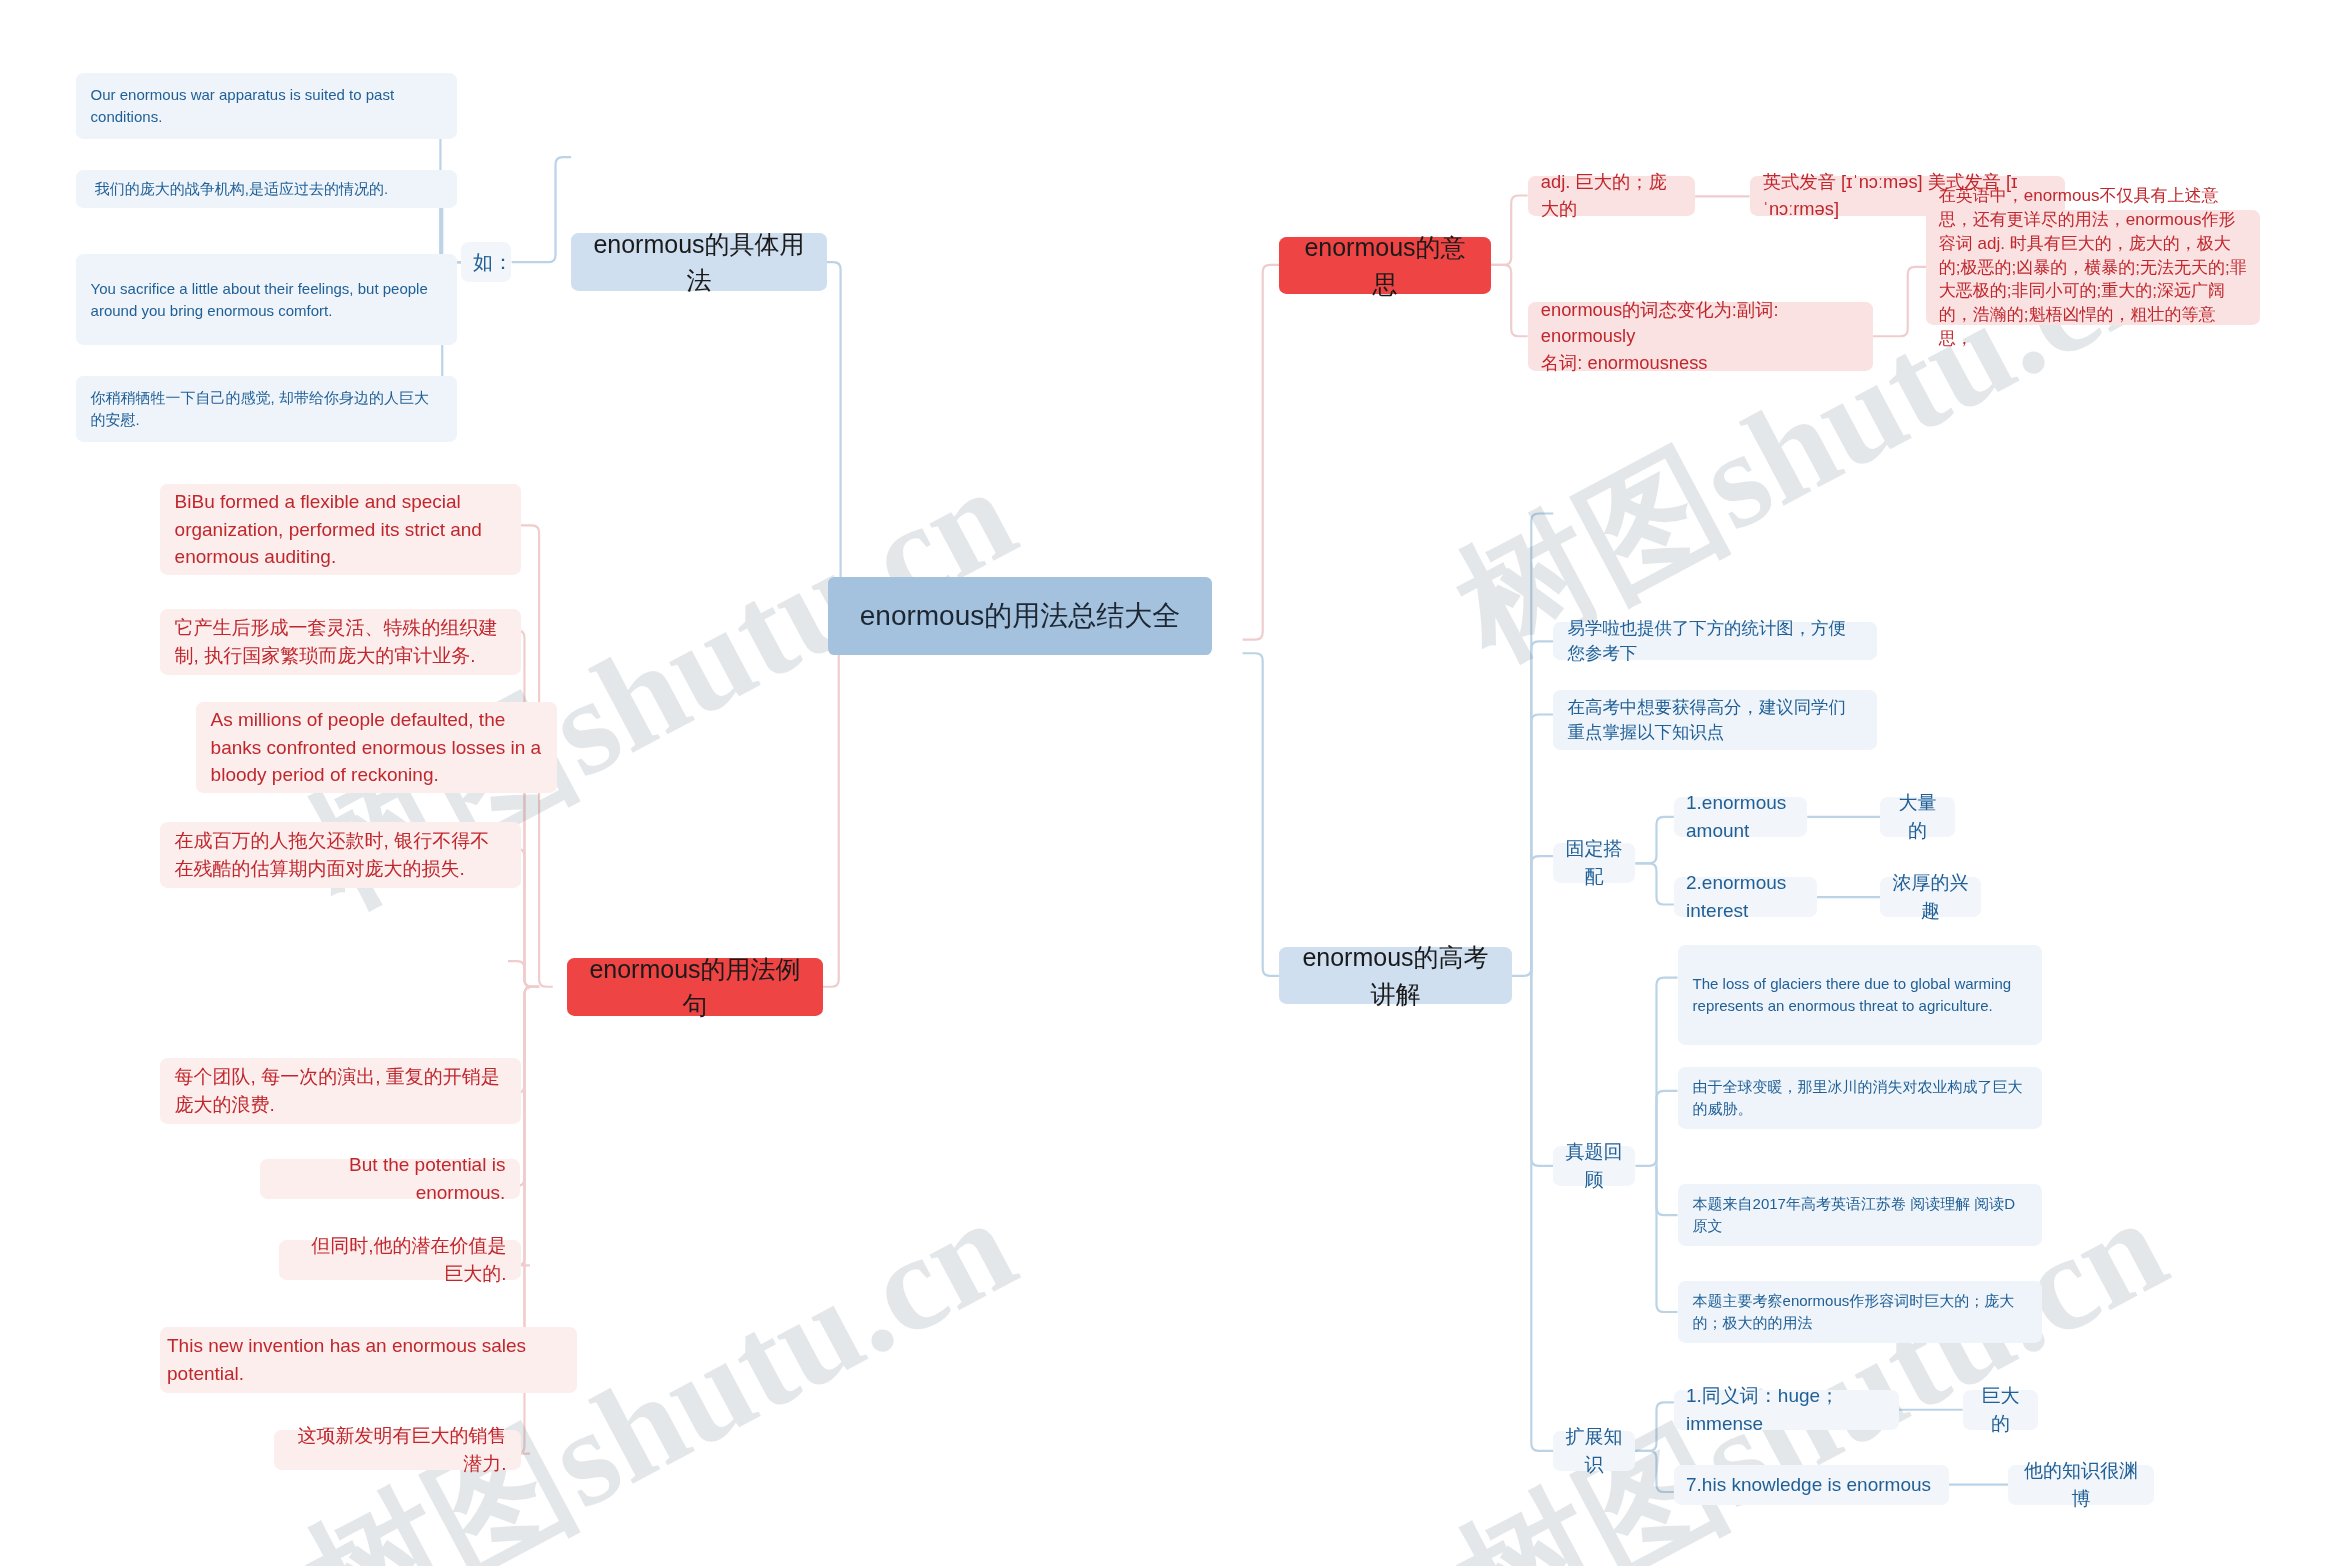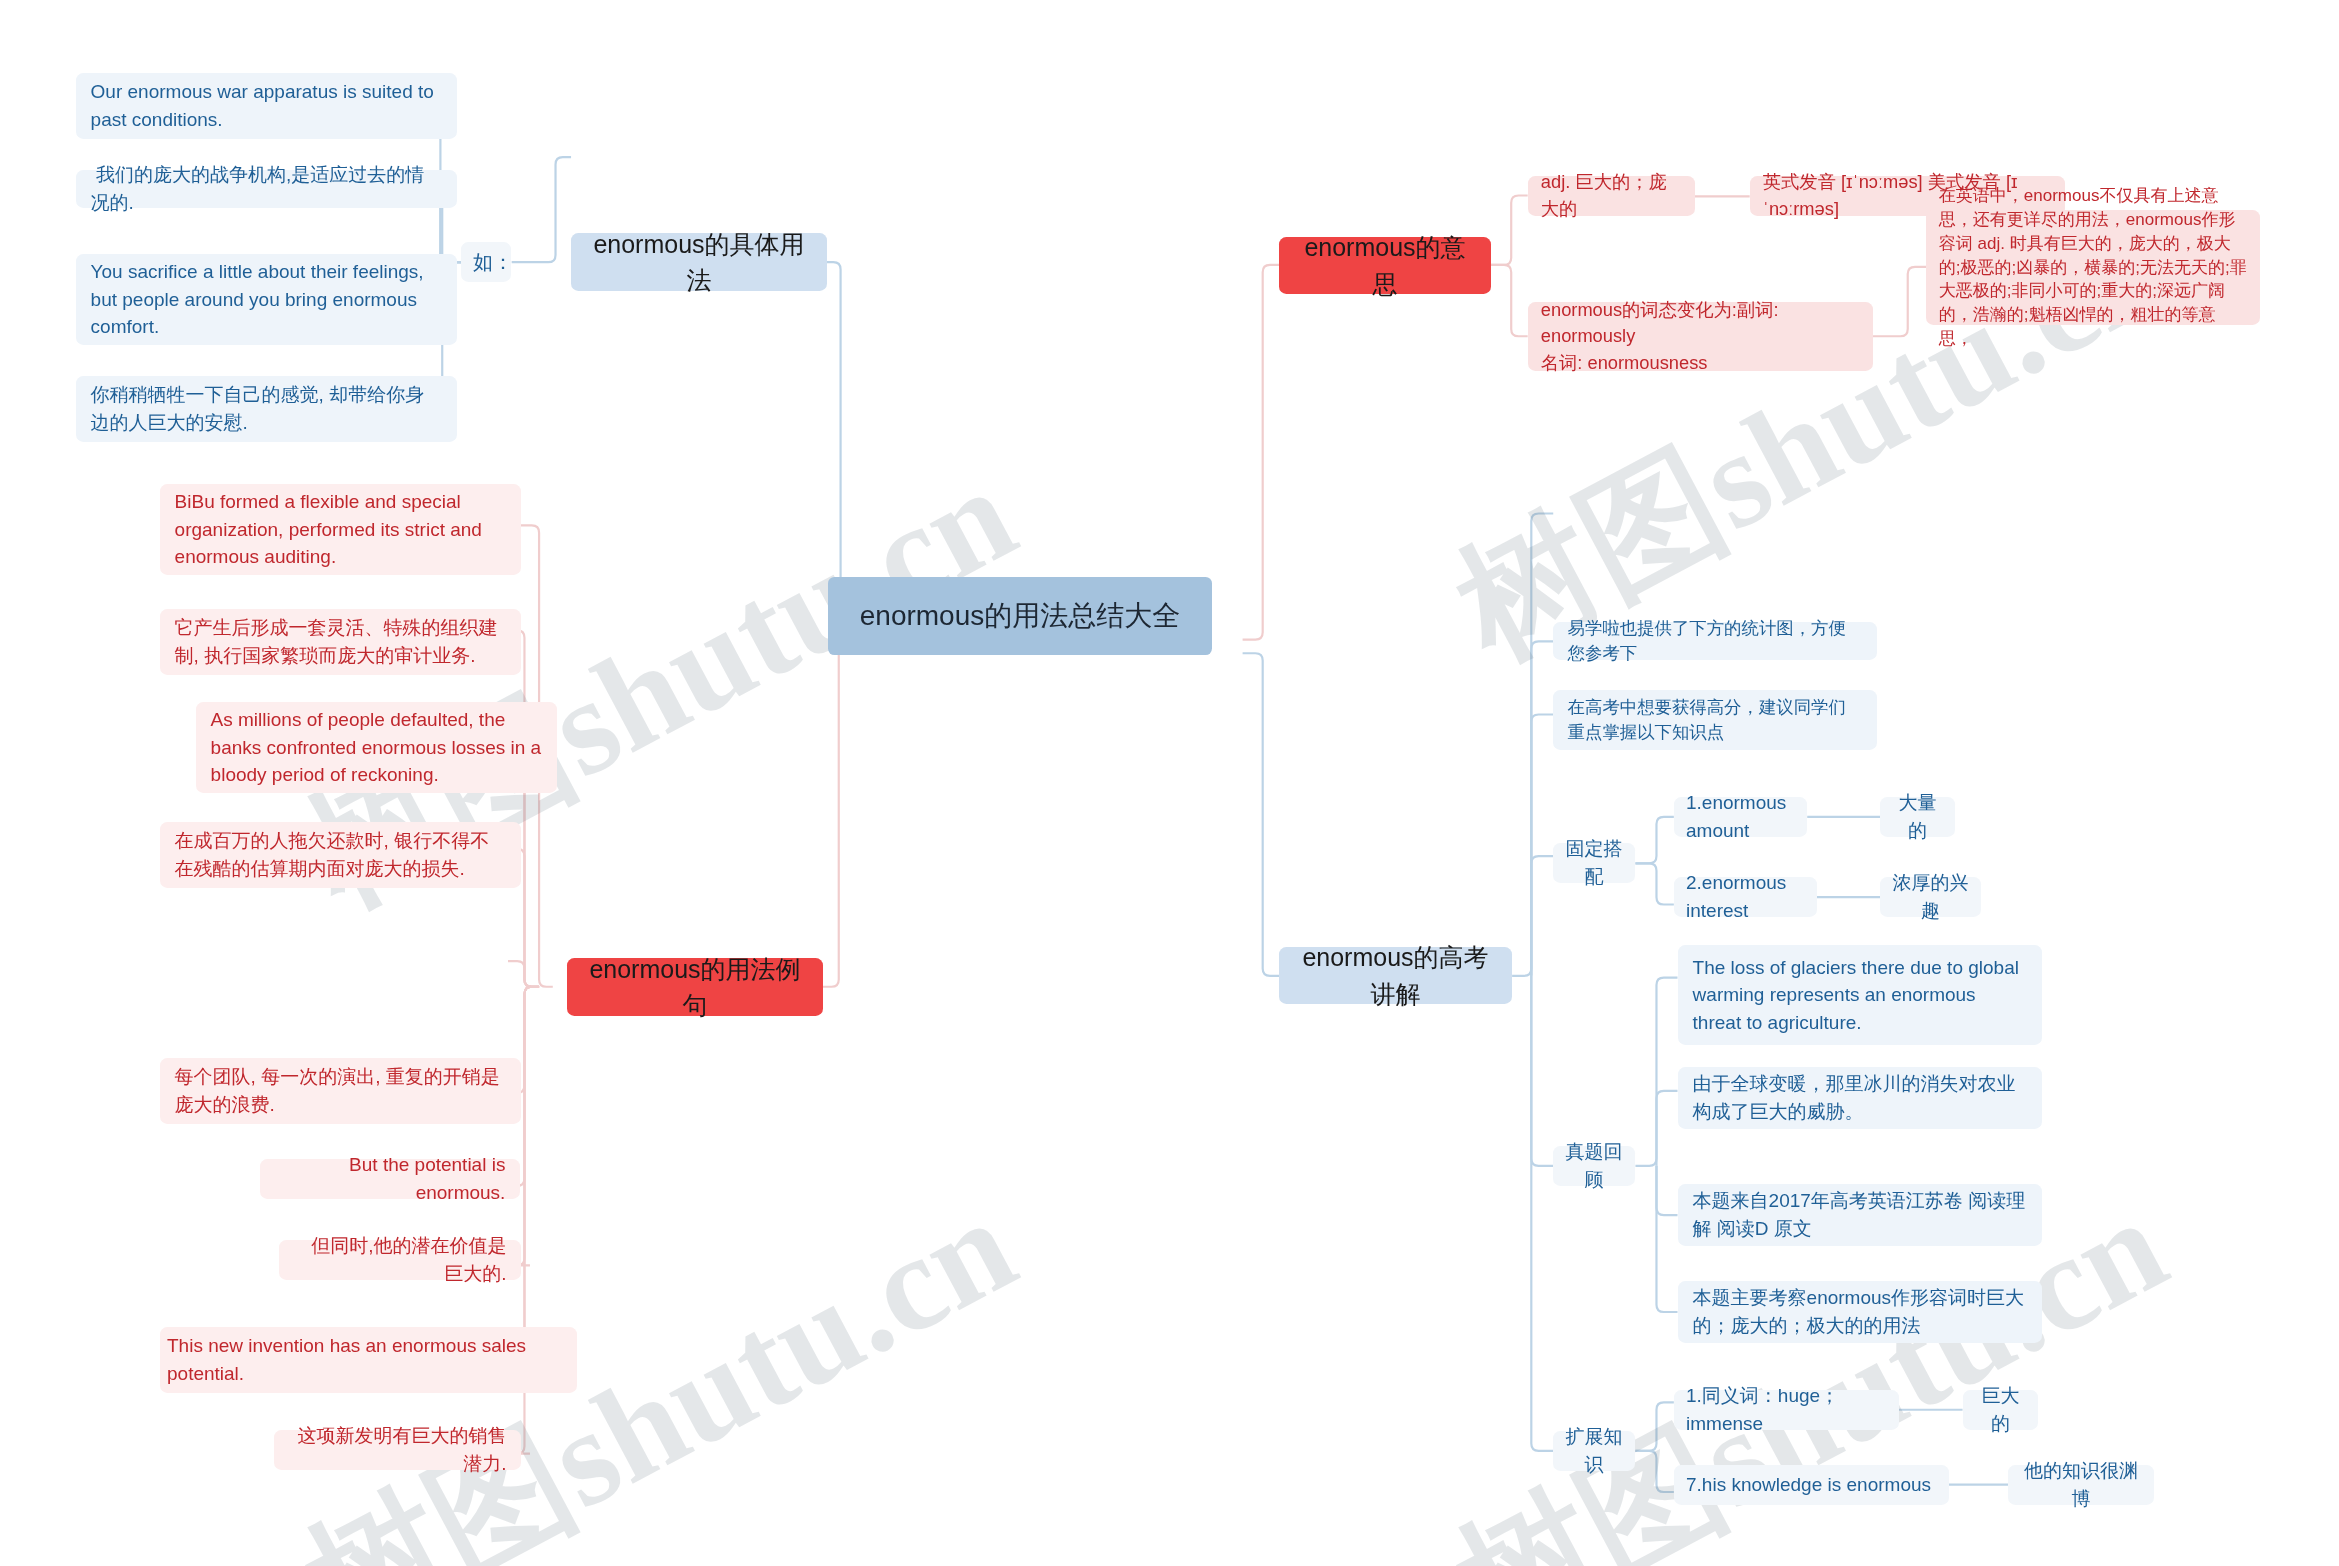--- a/index.html
+++ b/index.html
@@ -22,21 +22,21 @@
 
   
   .root{
     background:#a4c2dd;color:#1d2733;
     text-align:center;justify-content:center;
     font-size:28px;border-radius:6.4px;
   }
   .b1{ background:#cfdff0; color:#1a1a1a; font-size:25px; }      
   .b2{ background:#ef4444; color:#1a1a1a; font-size:25px; }      
 
-  .blue-leaf{ background:#eef4fa; color:#1f5f96; font-size:19px; }
+  .blue-leaf{ background:#eef4fa; color:#1f5f96; font-size:15px; }
   .blue-leaf-plain{ background:#f2f6fa; color:#1f5f96; font-size:19px; }
   .pink-leaf{ background:#fdeeee; color:#c0272d; font-size:19px; }
   .pink-leaf-dark{ background:#fae2e2; color:#c0272d; font-size:18.3px; }
 
   .pad{ padding:10px 14.6px; }
   .padsm{ padding:7.3px 12.8px; }
   .padxs{ padding:6.4px 12px; }
 
   .right-al{ text-align:right; }
   .cen{ text-align:center; justify-content:center; }

